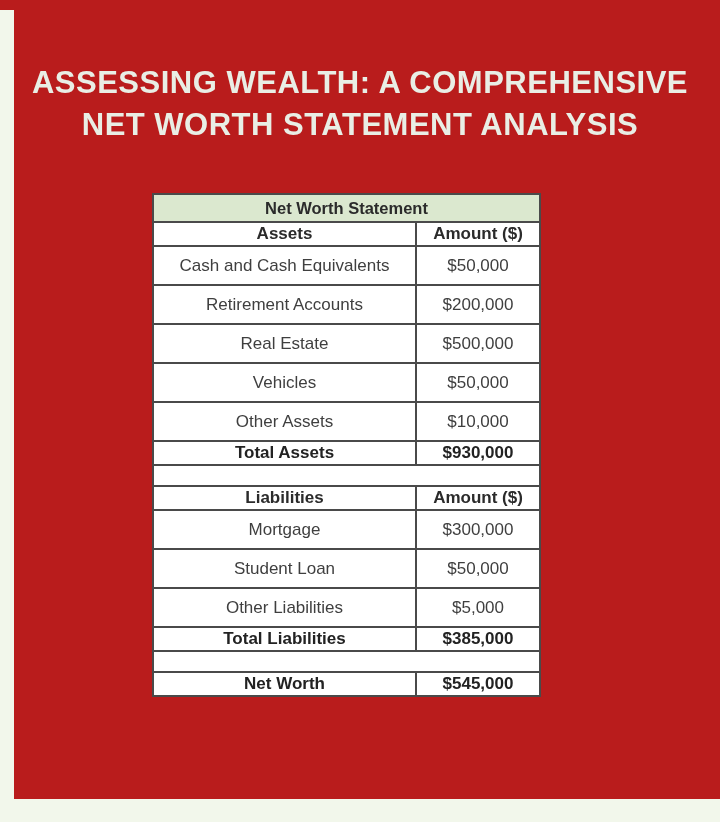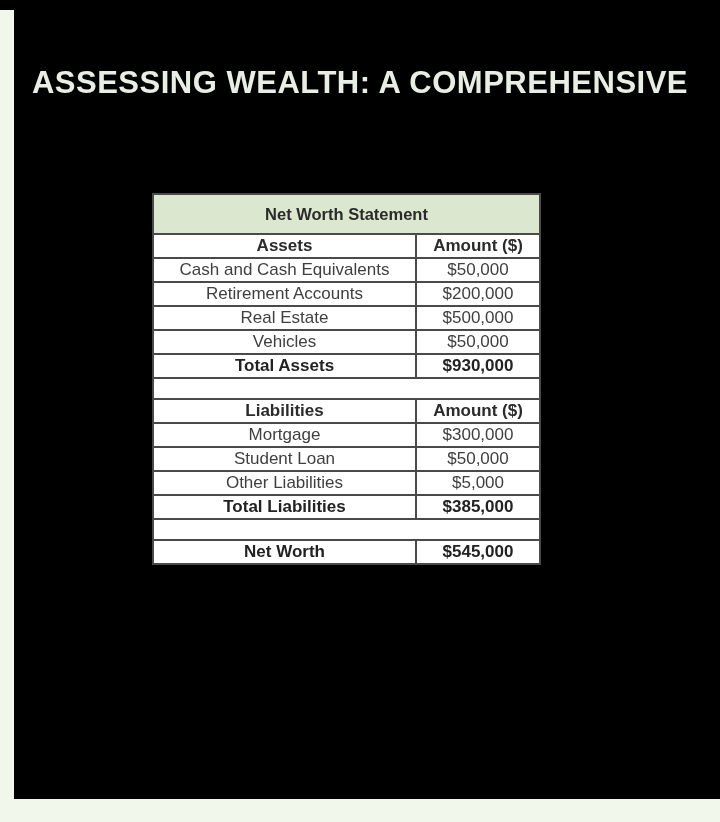--- a/index.html
+++ b/index.html
@@ -6,21 +6,21 @@
   html, body { width: 720px; height: 822px; }
   body {
     font-family: "Liberation Sans", sans-serif;
     background: #fefefd;
     position: relative;
     overflow: hidden;
   }
   .page {
     position: absolute;
     inset: 0;
-    background: #000000;
+    background: #b91c1c;
   }
   
   .strip-left {
     position: absolute;
     left: 0; top: 10px; bottom: 0;
     width: 14px;
     background: #f2f7eb;
   }
   .strip-bottom {
     position: absolute;
@@ -60,47 +60,48 @@
     text-align: center;
     vertical-align: middle;
     padding: 1px 2px;
     white-space: nowrap;
     overflow: hidden;
   }
   .row-title td {
     background: #dbe8cf;
     font-weight: bold;
     color: #2b2b2b;
-    height: 40px;
+    height: 28px;
     font-size: 16.5px;
     margin-left: 24px;
   }
   .row-header td {
     font-weight: bold;
     color: #2b2b2b;
     height: 14px;
   }
-  .row-data td { height: 24px; }
+  .row-data td { height: 39px; }
   .row-total td {
     font-weight: bold;
     color: #222222;
     height: 20px;
   }
   .row-spacer td { height: 21px; }
 </style>
 </head>
 <body>
 
 <div class="page">
 
   <div class="strip-left"></div>
   <div class="strip-bottom"></div>
 
   <div class="heading">
     <div>ASSESSING WEALTH: A COMPREHENSIVE</div>
+    <div>NET WORTH STATEMENT ANALYSIS</div>
   </div>
 
   <table class="nw-table">
     <colgroup>
         <col class="c-label">
         <col class="c-amount">
       </colgroup>
     <tbody>
       <tr class="row-title">
         <td colspan="2">Net Worth Statement</td>
@@ -118,20 +119,24 @@
         <td>Retirement Accounts</td>
         <td>$200,000</td>
       </tr>
       <tr class="row-data">
         <td>Real Estate</td>
         <td>$500,000</td>
       </tr>
       <tr class="row-data">
         <td>Vehicles</td>
         <td>$50,000</td>
+      </tr>
+      <tr class="row-data">
+        <td>Other Assets</td>
+        <td>$10,000</td>
       </tr>
       <tr class="row-total">
         <td>Total Assets</td>
         <td>$930,000</td>
       </tr>
 
       <tr class="row-spacer">
         <td colspan="2"></td>
       </tr>
 

